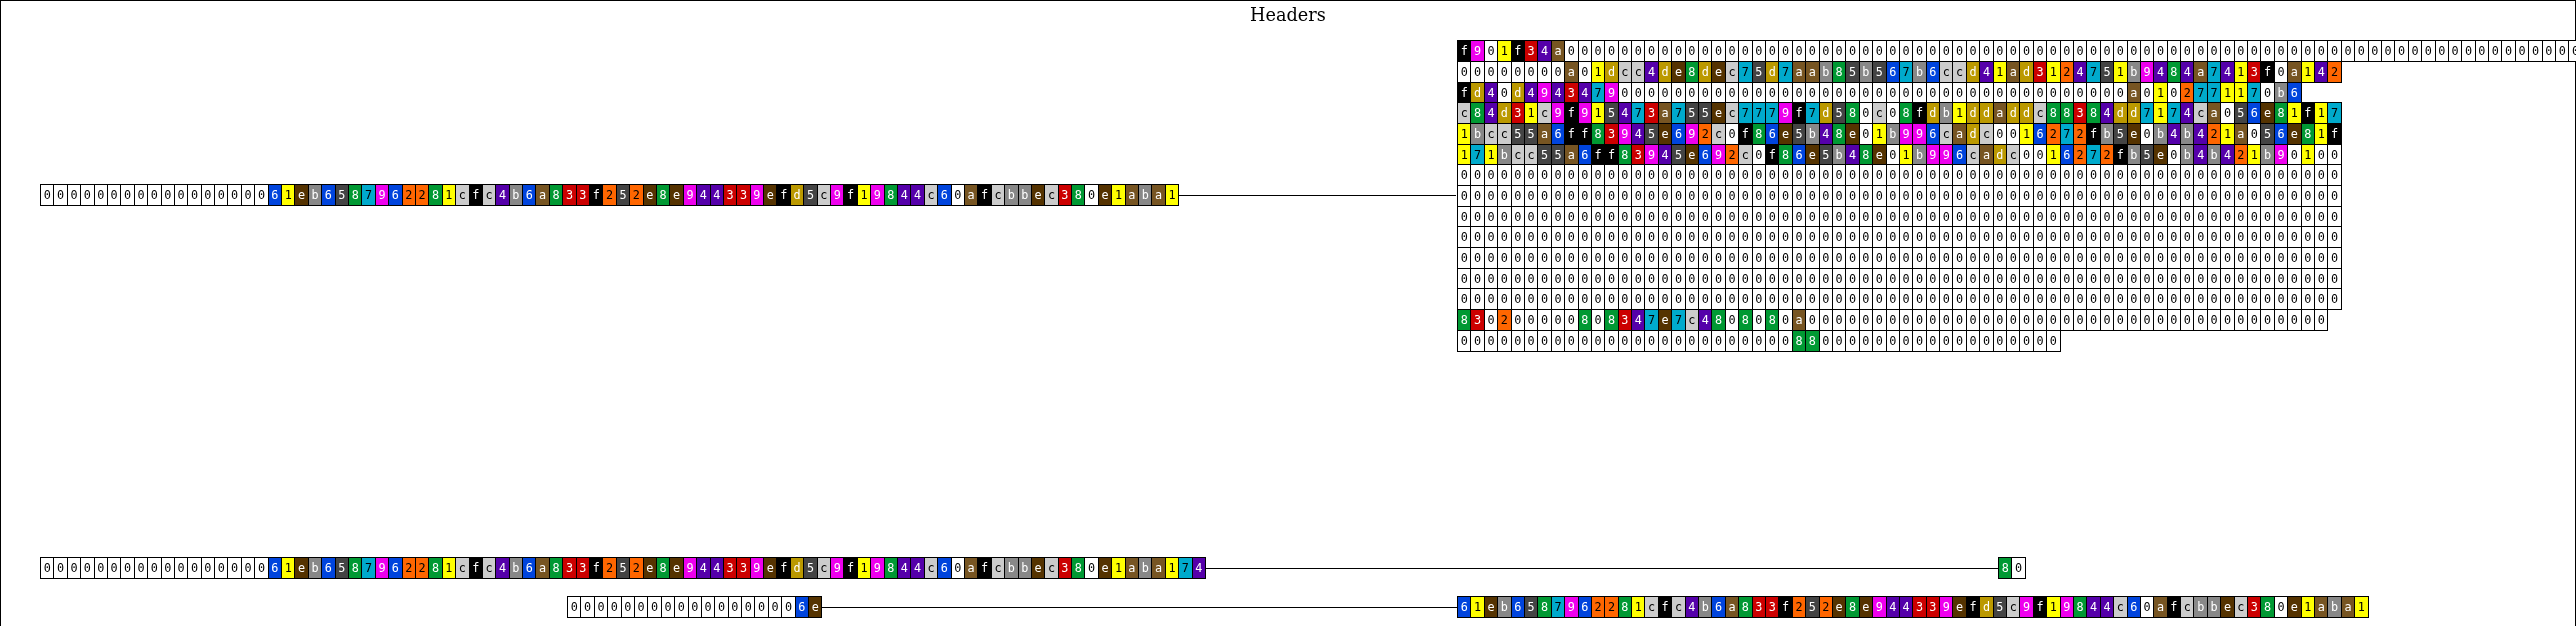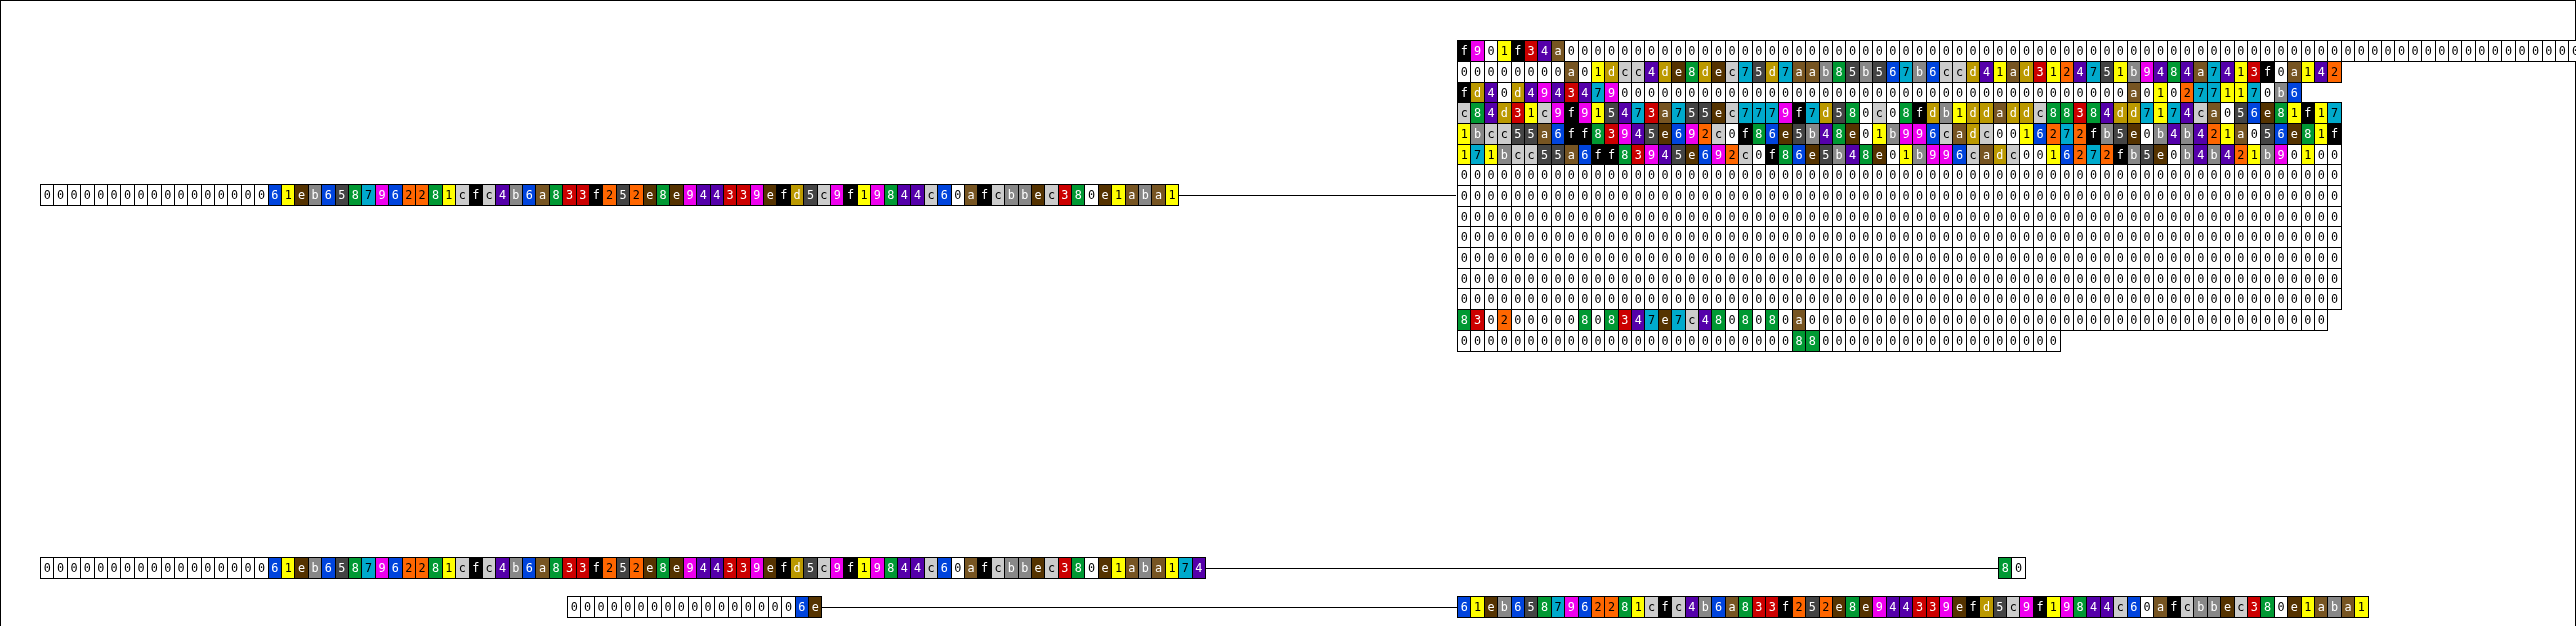--- a/index.html
+++ b/index.html
@@ -47,20 +47,21 @@
     background: #000;
   }
   .edge.h {
     height: 1px;
   }
 </style>
 </head>
 <body>
 
 <div class="frame">
+  <div class="title">Headers</div>
 
   <div id="left-row1" class="hexrow" style="left: 39px; top: 183px;">
       <div class="cell" style="background: rgb(255, 255, 255); color: rgb(0, 0, 0);">0</div>
       <div class="cell" style="background: rgb(255, 255, 255); color: rgb(0, 0, 0);">0</div>
       <div class="cell" style="background: rgb(255, 255, 255); color: rgb(0, 0, 0);">0</div>
       <div class="cell" style="background: rgb(255, 255, 255); color: rgb(0, 0, 0);">0</div>
       <div class="cell" style="background: rgb(255, 255, 255); color: rgb(0, 0, 0);">0</div>
       <div class="cell" style="background: rgb(255, 255, 255); color: rgb(0, 0, 0);">0</div>
       <div class="cell" style="background: rgb(255, 255, 255); color: rgb(0, 0, 0);">0</div>
       <div class="cell" style="background: rgb(255, 255, 255); color: rgb(0, 0, 0);">0</div>

